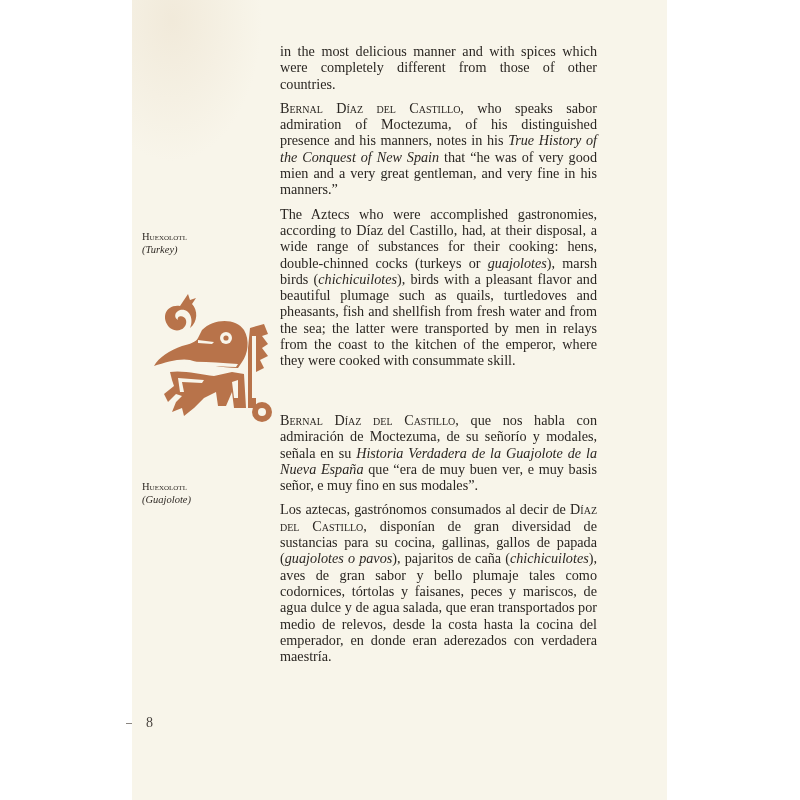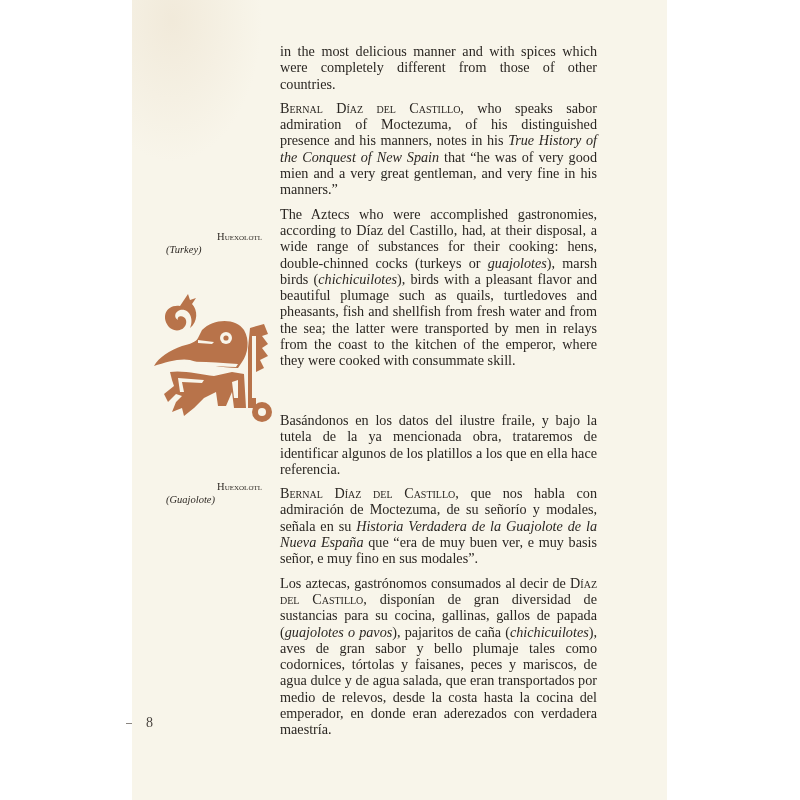--- a/index.html
+++ b/index.html
@@ -17,22 +17,22 @@
       color: #2a2622; font-size: 14.2px; line-height: 16.3px; text-align: justify;
     }
     .col-en { top: 35px; }
     .col-es { top: 404px; }
     .body-col p { margin: 8px; }
     .sc { font-variant: small-caps; }
     .it { font-style: italic; }
     .caption {
       position: absolute; left: 10px; width: 120px; font-size: 10.5px; line-height: 13px; color: #2f2a25;
     }
-    .caption .name { font-variant: small-caps; text-align: right; }
-    .caption .sub { font-style: italic; margin-left: 24px; }
+    .caption .name { font-variant: small-caps; }
+    .caption .sub { font-style: italic; }
     .cap-en { top: 230px; }
     .cap-es { top: 480px; }
     .glyph { position: absolute; left: 20px; top: 288px; width: 120px; height: 140px; }
     .page-number {
       position: absolute; left: 14px; top: 715px; font-size: 14px; color: #4a4540;
     }
     .page-tick {
       position: absolute; left: -6px; top: 723px; width: 6px; height: 1px; background: #8a8580;
     }
   </style>
@@ -76,20 +76,19 @@
     <div class="sub">(Guajolote)</div>
   </div>
 
   <div class="body-col col-en">
     <p>in the most delicious manner and with spices which were completely different from those of other countries.</p>
     <p><span class="sc">Bernal Díaz del Castillo</span><span>, who speaks sabor admiration of Moctezuma, of his distinguished presence and his manners, notes in his </span><span class="it">True History of the Conquest of New Spain</span><span> that “he was of very good mien and a very great gentleman, and very fine in his manners.”</span></p>
     <p><span>The Aztecs who were accomplished gastronomies, according to Díaz del Castillo, had, at their disposal, a wide range of substances for their cooking: hens, double-chinned cocks (turkeys or </span><span class="it">guajolotes</span><span>), marsh birds (</span><span class="it">chichicuilotes</span><span>), birds with a pleasant flavor and beautiful plumage such as quails, turtledoves and pheasants, fish and shellfish from fresh water and from the sea; the latter were transported by men in relays from the coast to the kitchen of the emperor, where they were cooked with consummate skill.</span></p>
   </div>
 
   <div class="body-col col-es">
-    <p>Basándonos en los datos del ilustre fraile, y bajo la tutela de la ya mencionada obra, trataremos de identificar algunos de los platillos a los que en ella hace referencia.</p>
     <p><span class="sc">Bernal Díaz del Castillo</span><span>, que nos habla con admiración de Moctezuma, de su señorío y modales, señala en su </span><span class="it">Historia Verdadera de la Guajolote de la Nueva España</span><span> que “era de muy buen ver, e muy basis señor, e muy fino en sus modales”.</span></p>
     <p><span>Los aztecas, gastrónomos consumados al decir de </span><span class="sc">Díaz del Castillo</span><span>, disponían de gran diversidad de sustancias para su cocina, gallinas, gallos de papada (</span><span class="it">guajolotes o pavos</span><span>), pajaritos de caña (</span><span class="it">chichicuilotes</span><span>), aves de gran sabor y bello plumaje tales como codornices, tórtolas y faisanes, peces y mariscos, de agua dulce y de agua salada, que eran transportados por medio de relevos, desde la costa hasta la cocina del emperador, en donde eran aderezados con verdadera maestría.</span></p>
   </div>
 
   <div class="page-tick"></div>
   <div class="page-number">8</div>
 </div>
 
 </body></html>

